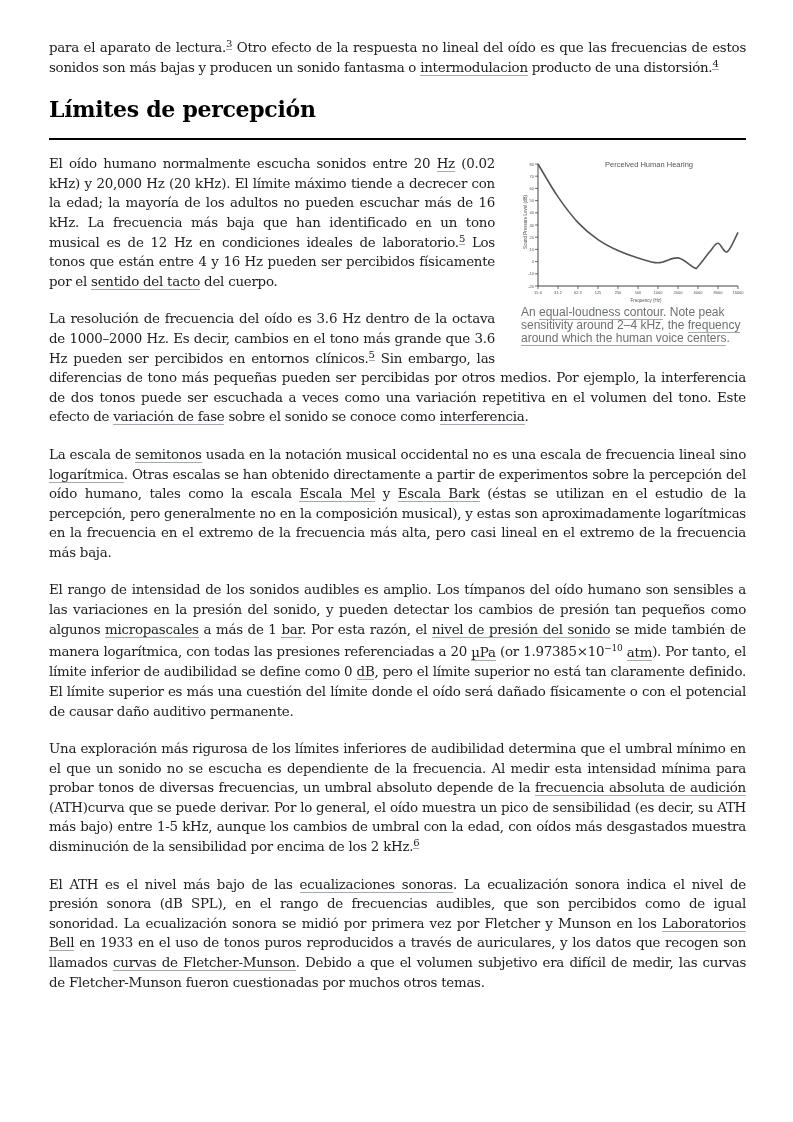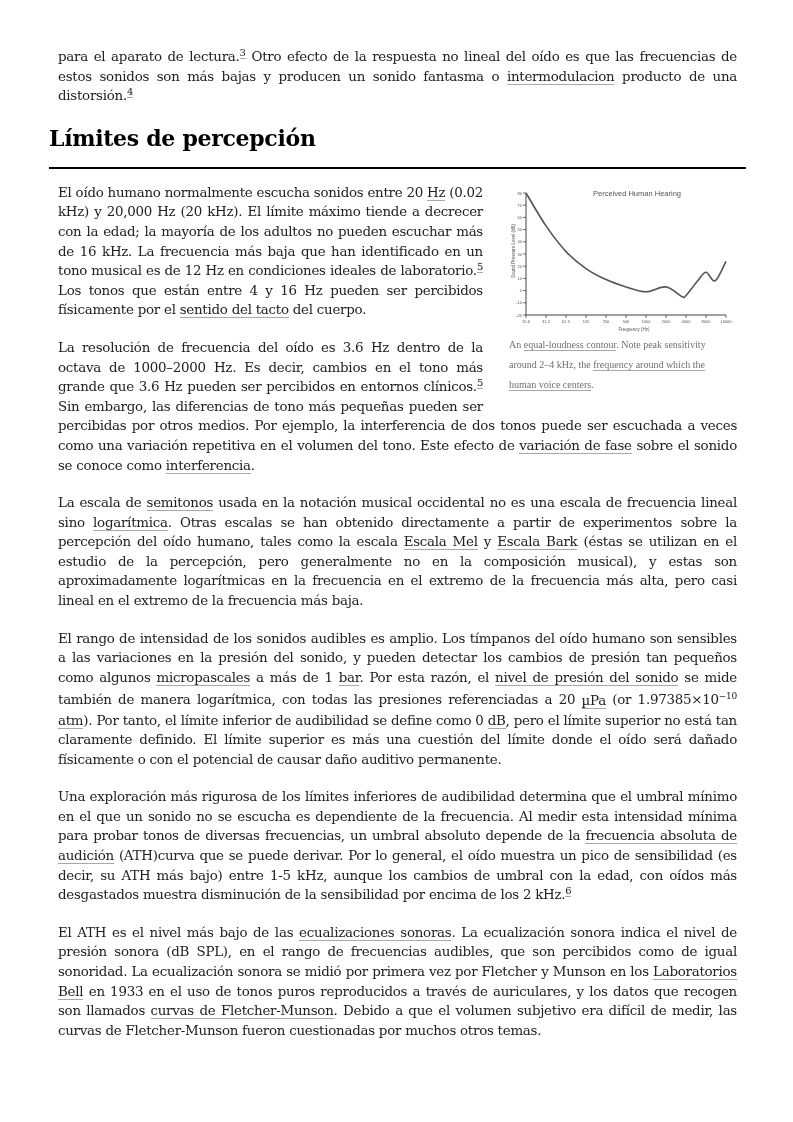--- a/index.html
+++ b/index.html
@@ -1,26 +1,26 @@
 <!DOCTYPE html>
 <html><head>
 <meta charset="utf-8">
 <style>
   html, body { margin: 0; padding: 0; background: #ffffff; }
   body { width: 793px; height: 1122px; position: relative; overflow: hidden; color: #202122; }
   .page { position: absolute; left: 49px; top: 38px; width: 697px; }
-  p { margin: 9px; font-family: "DejaVu Serif", serif; font-size: 13.4px; line-height: 19.6px; text-align: justify; letter-spacing: -0.25px; }
+  p { margin: 0; font-family: "DejaVu Serif", serif; font-size: 13.4px; line-height: 19.6px; text-align: justify; letter-spacing: -0.25px; }
   .para { margin-bottom: 18px; }
   a.wl { color: #202122; text-decoration: none; border-bottom: 1px solid #a2a9b1; }
   sup.ref { font-size: 10px; vertical-align: 5px; line-height: 0; }
   sup.ref a { color: #202122; text-decoration: none; border-bottom: 1px solid #a2a9b1; }
   h2 { font-family: "DejaVu Serif", serif; font-size: 22px; font-weight: bold; margin: 16px 0 14px 0; padding-bottom: 15px; border-bottom: 2px solid #000; line-height: 28px; color: #000; letter-spacing: -0.3px; }
-  .thumb { float: right; width: 225px; margin: 0 12px 8px 26px; }
+  .thumb { float: right; width: 225px; margin: 0 0 8px 26px; }
   .thumb svg { display: block; }
-  .caption { font-family: Liberation Serif, serif; font-size: 10px; line-height: 20px; color: #6e6f71; margin-top: 2px; }
+  .caption { font-family: Liberation Sans, sans-serif; font-size: 12px; line-height: 13px; color: #6e6f71; margin-top: 2px; }
   .caption a { color: #6e6f71; text-decoration: none; border-bottom: 1px solid #a2a9b1; }
 </style>
 </head>
 <body>
 
 <div class="page">
 
   <p class="para"><span>para el aparato de lectura.</span><sup class="ref"><a>3</a></sup><span> Otro efecto de la respuesta no lineal del oído es que las frecuencias de estos sonidos son más bajas y producen un sonido fantasma o </span><a class="wl">intermodulacion</a><span> producto de una distorsión.</span><sup class="ref"><a>4</a></sup></p>
 
   <h2>Límites de percepción</h2>

